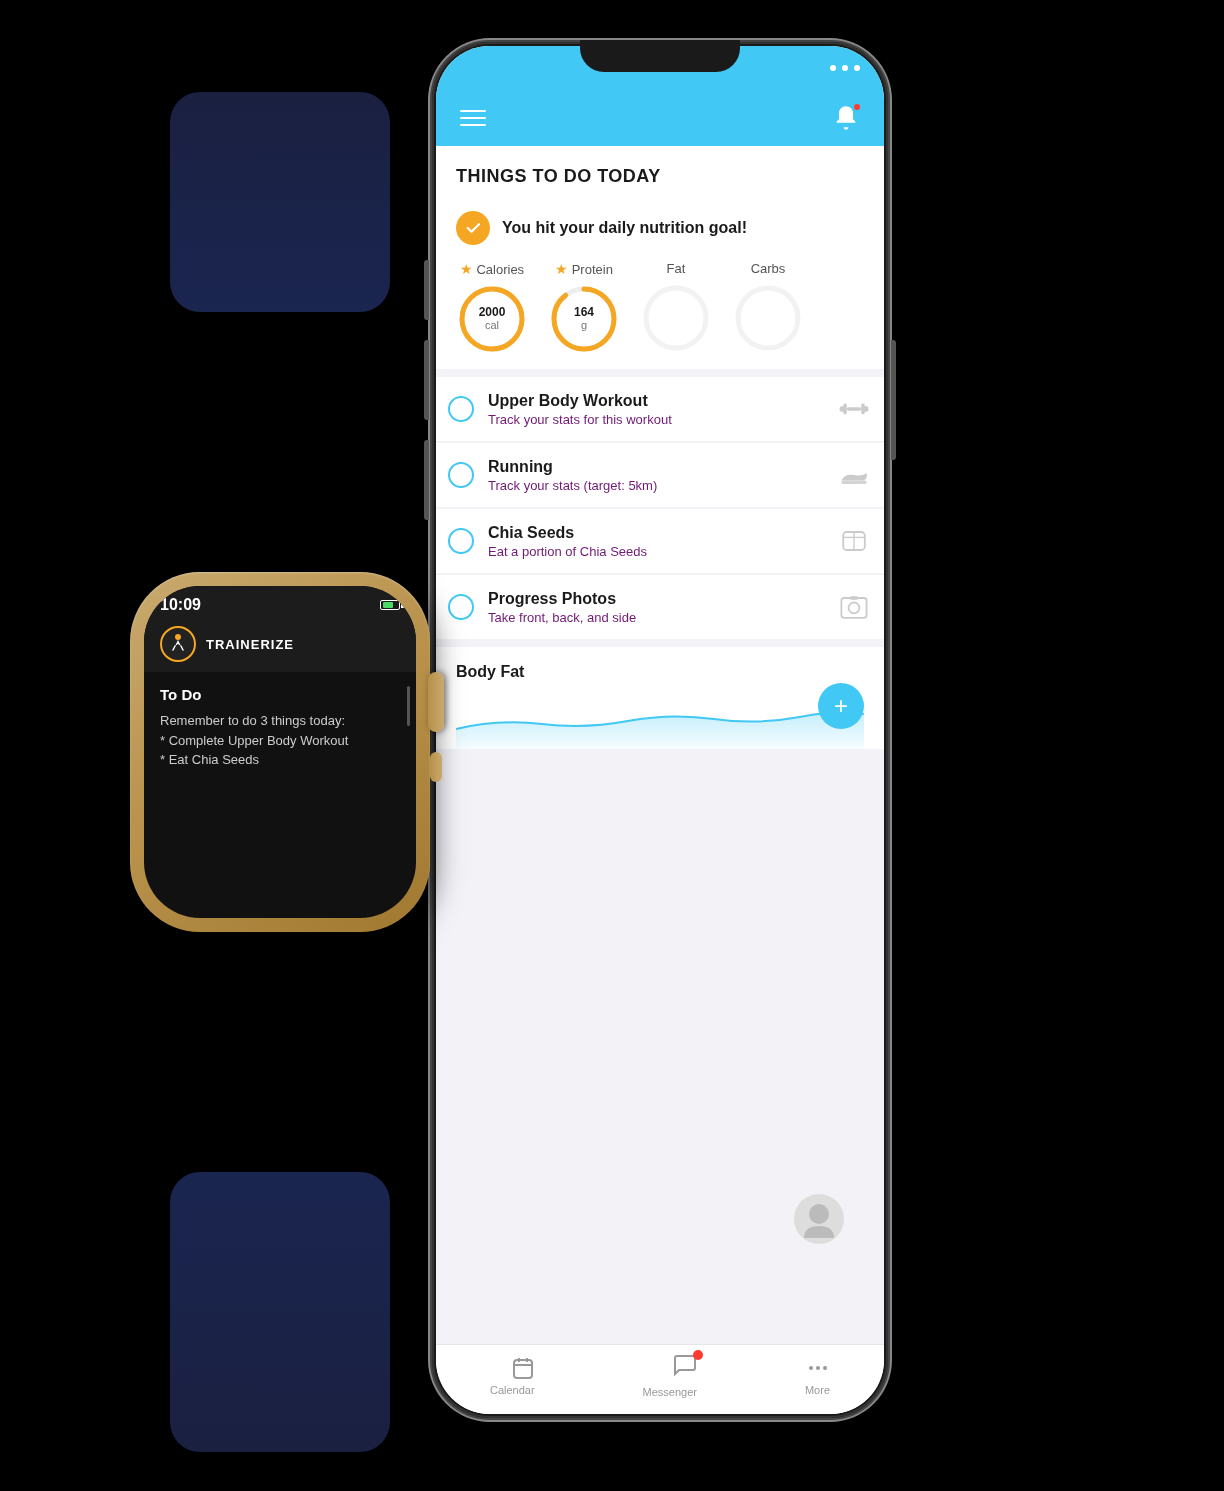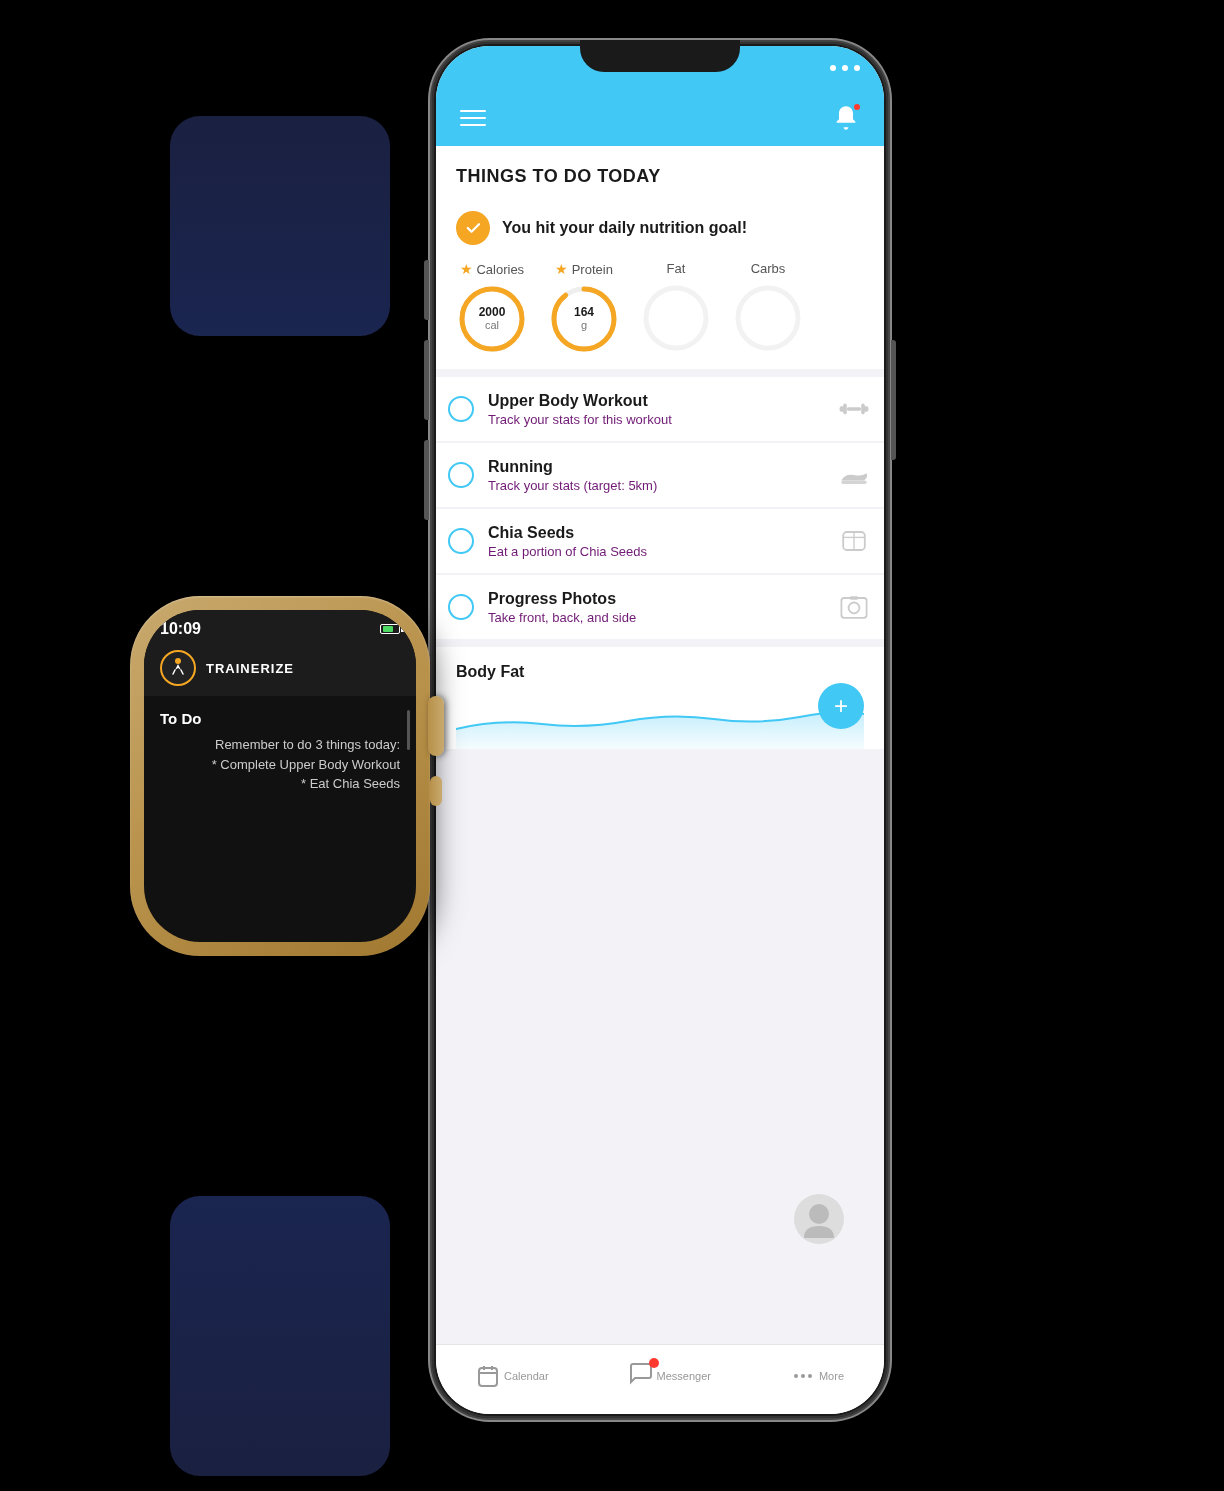--- a/index.html
+++ b/index.html
@@ -272,39 +272,40 @@
       height: 70px;
       background: #fff;
       border-top: 1px solid #e5e5e5;
       display: flex;
       align-items: center;
       justify-content: space-around;
       padding-bottom: 8px;
     }
     .nav-item {
       display: flex;
-      align-items: center;
+      flex-direction: column;
+      align-items: flex-end;
       gap: 4px;
       cursor: pointer;
       position: relative;
     }
     .nav-label { font-size: 11px; color: #999; }
     .nav-badge {
       position: absolute;
       top: -4px; right: -6px;
       width: 10px; height: 10px;
       background: #ff3b30;
       border-radius: 50%;
     }
 
     
     .watch-container {
       position: absolute;
       left: 60px;
-      top: 296px;
+      top: 272px;
       width: 440px;
       height: 960px;
     }
 
     .watch-band-top {
       position: absolute;
       left: 50%; top: -180px;
       transform: translateX(-50%);
       width: 220px; height: 220px;
       background: linear-gradient(180deg, #1a2040 0%, #1a2550 100%);
@@ -423,21 +424,21 @@
       border-radius: 2px;
     }
 
     
     .watch-content {
       background: #111;
       padding: 14px 16px;
       flex: 1;
     }
     .watch-todo-title { font-size: 15px; font-weight: 700; color: #fff; margin-bottom: 8px; }
-    .watch-todo-body { font-size: 13px; color: #ccc; line-height: 1.5; text-align: right; }
+    .watch-todo-body { font-size: 13px; color: #ccc; line-height: 1.5; }
   </style>
 </head>
 <body>
 
 <div class="phone-container">
   <div class="phone-frame"></div>
   <div class="phone-btn-left"></div>
   <div class="phone-btn-left2"></div>
   <div class="phone-btn-left3"></div>
   <div class="phone-btn-right"></div>

